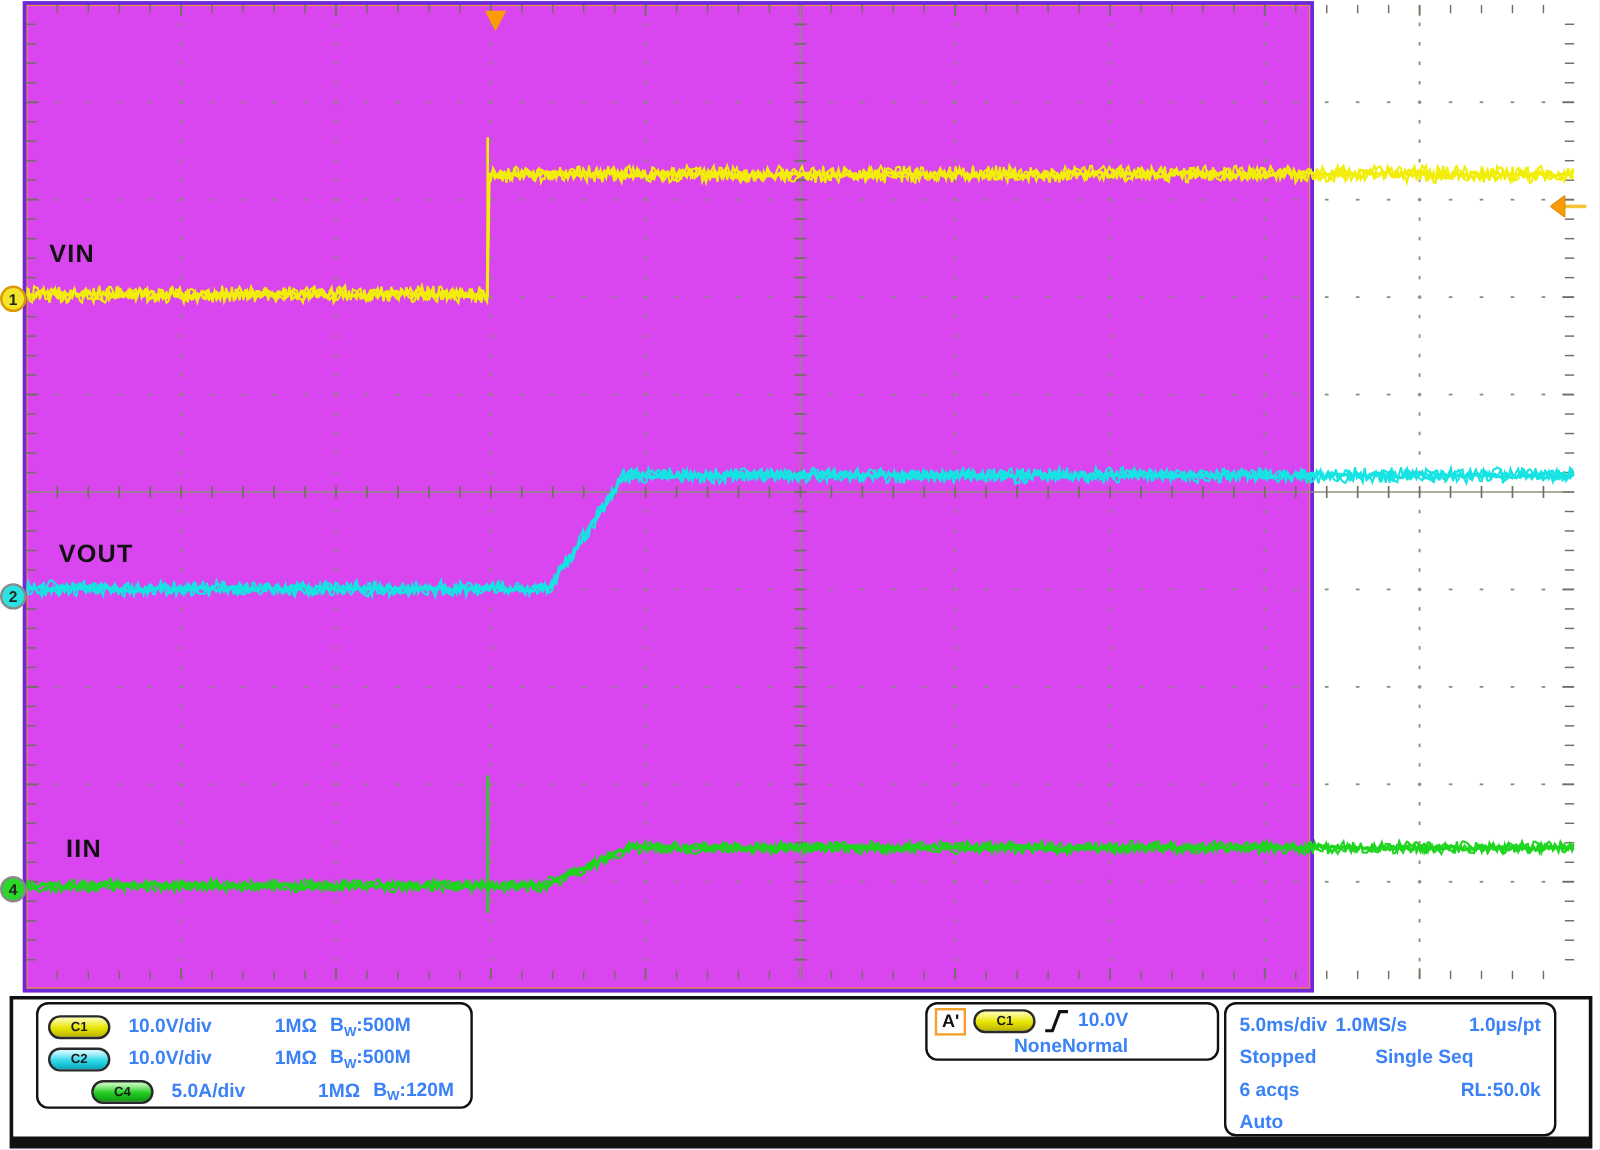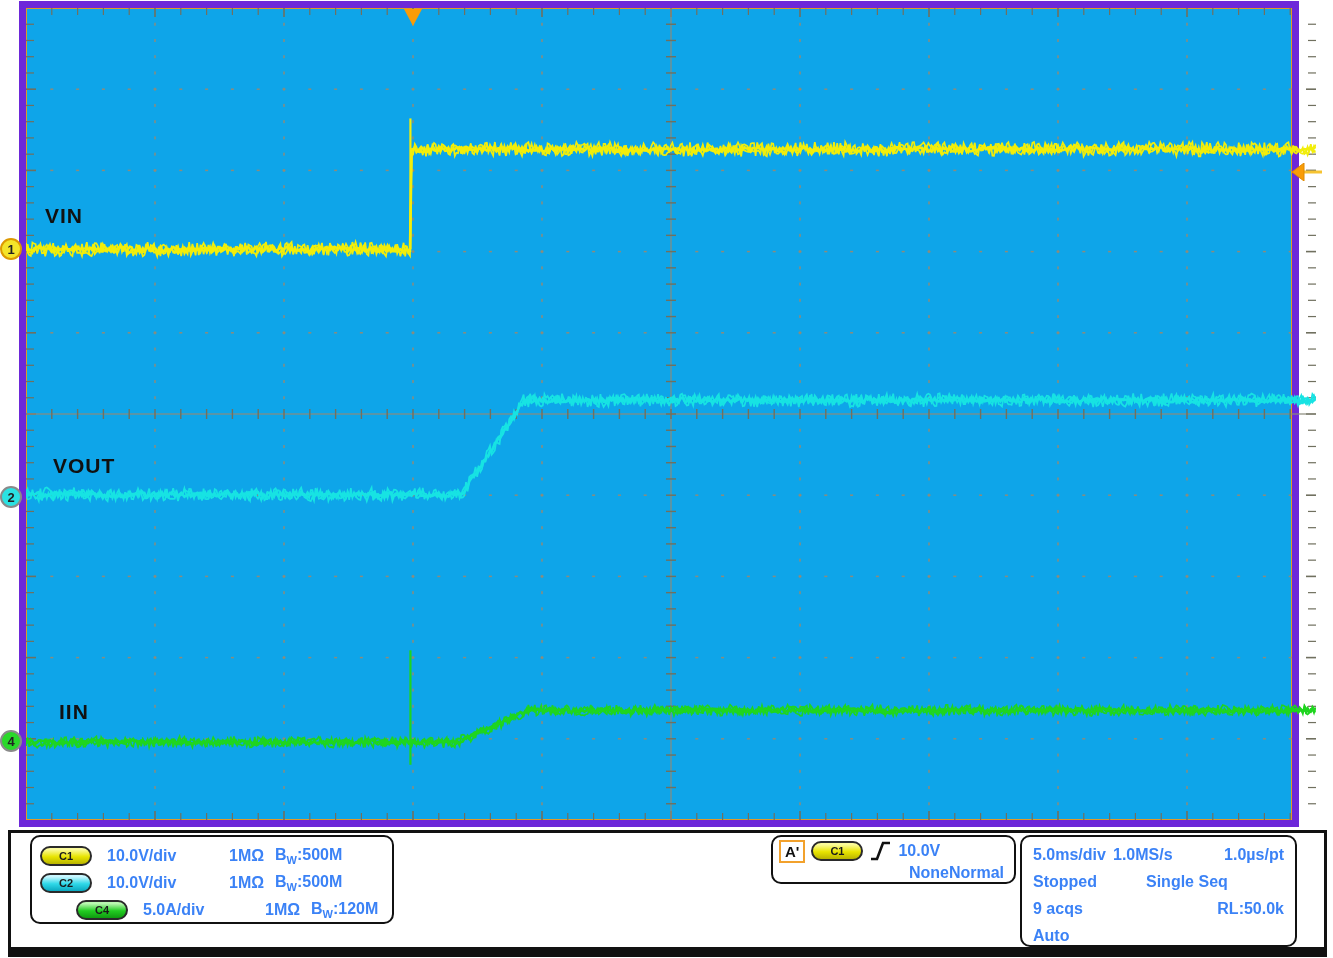--- a/index.html
+++ b/index.html
@@ -2,22 +2,22 @@
 <html><head>
 <meta charset="utf-8">
 <style>
   html,body{margin:0;padding:0;background:#fff;}
   .screen{
     position:relative;width:1333px;height:958px;background:#ffffff;
     font-family:"Liberation Sans", sans-serif;overflow:hidden;
   }
   
   .plot-frame{
-    position:absolute;left:19px;top:1px;width:1280px;height:826px;
-    box-sizing:border-box;border:7px solid #6d28d9;background:#0ea5e9;
+    position:absolute;left:19px;top:1px;width:1076px;height:826px;
+    box-sizing:border-box;border:3px solid #6d28d9;background:#d946ef;
     box-shadow:0 0 0 1px #e09a28 inset;
   }
   .plot-inner{position:absolute;left:0;top:0;width:1290px;height:812px;}
   svg.layer{position:absolute;left:0;top:0;}
   .trace-label{
     position:absolute;font-weight:bold;font-size:21px;color:#111;
     letter-spacing:1px;line-height:1;
   }
   #label-vin{left:19px;top:197px;}
   #label-vout{left:27px;top:447px;}
@@ -59,21 +59,21 @@
   }
   .pill.c1{background:linear-gradient(#fbfb9a 10%,#e8e400 55%,#b9b400);}
   .pill.c2{background:linear-gradient(#c9f7ff 10%,#2fd8e8 55%,#0aa8c0);}
   .pill.c4{background:linear-gradient(#b9f7b0 10%,#22cc22 55%,#0f9a10);margin-left:36px;}
   .rd-text{font-size:16px;font-weight:bold;color:#3b82f6;}
   .ch-scale{margin-left:15px;width:122px;}
   .ch-imp{width:46px;}
   .bsub{font-size:11px;vertical-align:-4px;}
   .trig-box{left:760px;top:2px;width:245px;height:49px;padding:2px 8px 0 6px;}
   .trig-row1{display:flex;align-items:center;height:24px;gap:6px;}
-  .trig-row2{display:flex;align-items:center;justify-content:flex-end;height:20px;padding:0 2px;}
+  .trig-row2{display:flex;align-items:center;justify-content:center;height:20px;padding:0 2px;}
   .ab-badge{
     box-sizing:border-box;border:2px solid #f2a12c;background:#fff;
     font-size:15px;font-weight:bold;color:#111;padding:0 4px;line-height:19px;
   }
   .horiz-box{left:1009px;top:2px;width:277px;height:112px;padding:4px 11px 0 11px;}
   .hz-row{display:flex;align-items:center;height:27px;}
   .hz-a{width:80px;}
   .hz-b{flex:1;text-align:left;}
   .hz-c{text-align:right;}
   .hz-stopped{width:113px;}
@@ -1238,21 +1238,21 @@
       <div class="hz-row">
         <span class="rd-text hz-a">5.0ms/div</span>
         <span class="rd-text hz-b">1.0MS/s</span>
         <span class="rd-text hz-c">1.0µs/pt</span>
       </div>
       <div class="hz-row">
         <span class="rd-text hz-stopped">Stopped</span>
         <span class="rd-text">Single Seq</span>
       </div>
       <div class="hz-row">
-        <span class="rd-text hz-b">9 acqs</span>
+        <span class="rd-text hz-b">6 acqs</span>
         <span class="rd-text hz-c">RL:50.0k</span>
       </div>
       <div class="hz-row">
         <span class="rd-text">Auto</span>
       </div>
     </div>
   </div>
 </div>
 
 </body></html>

